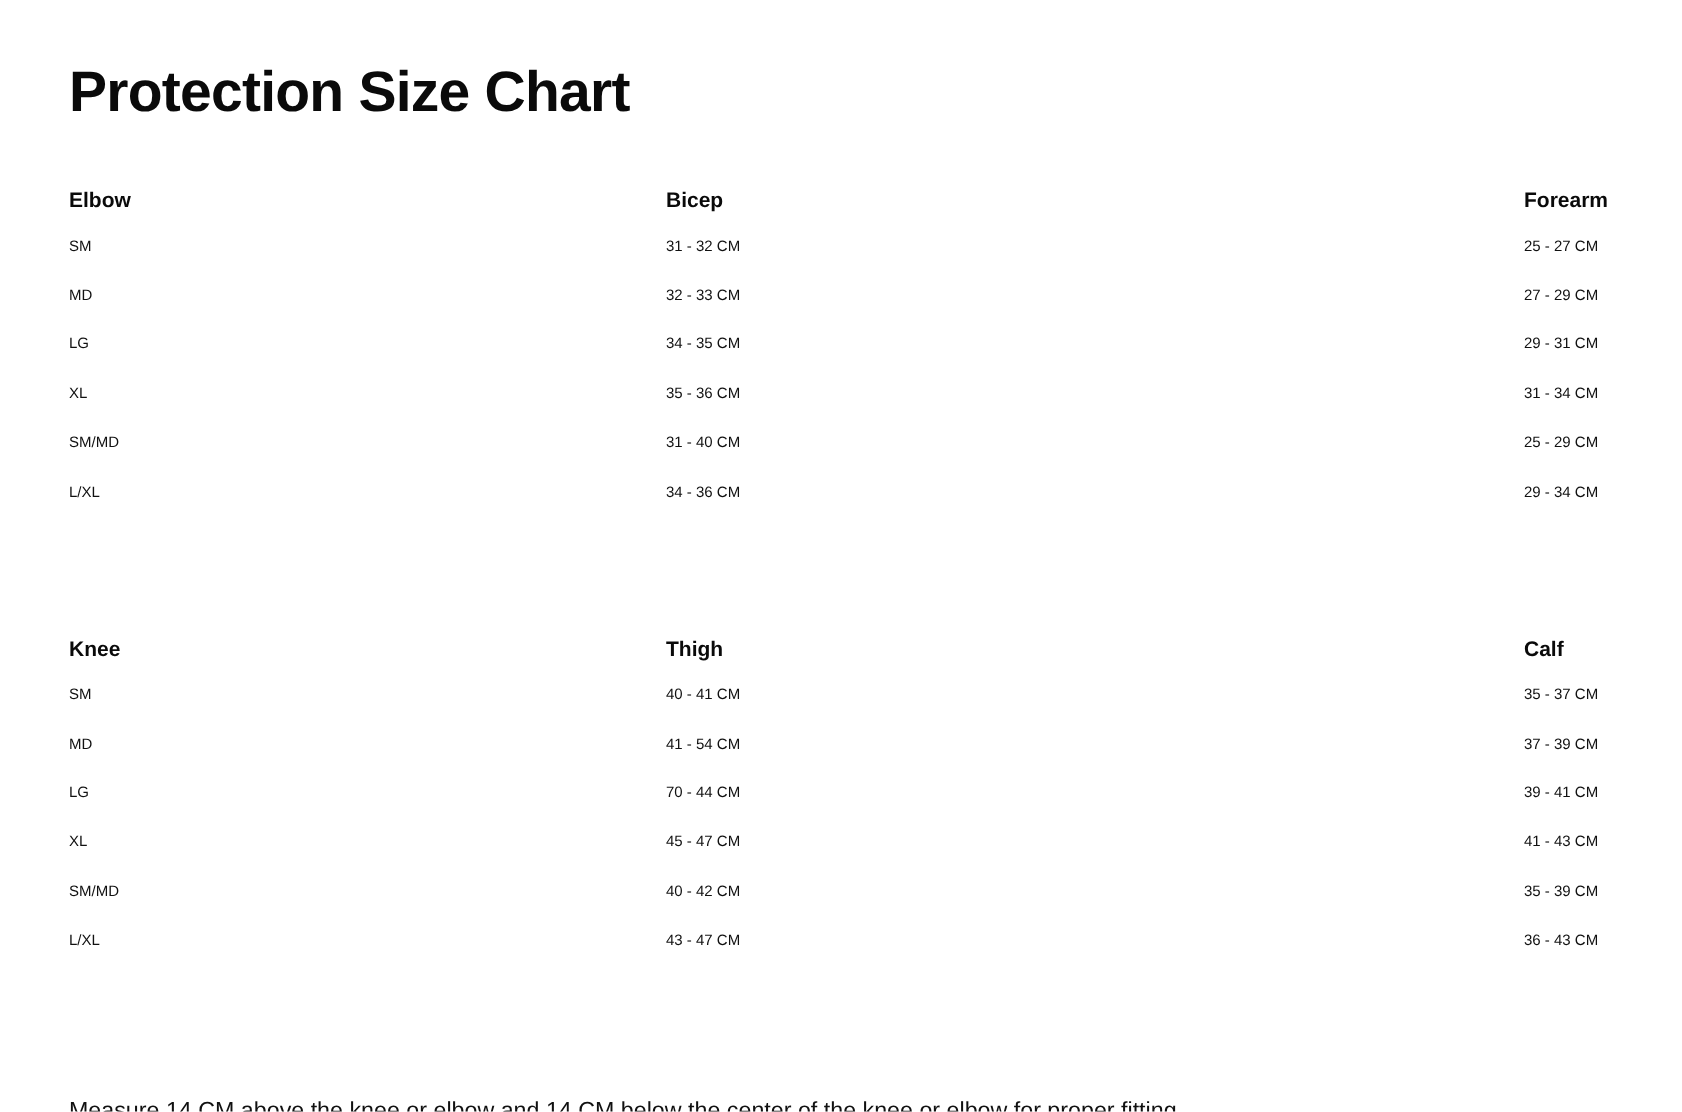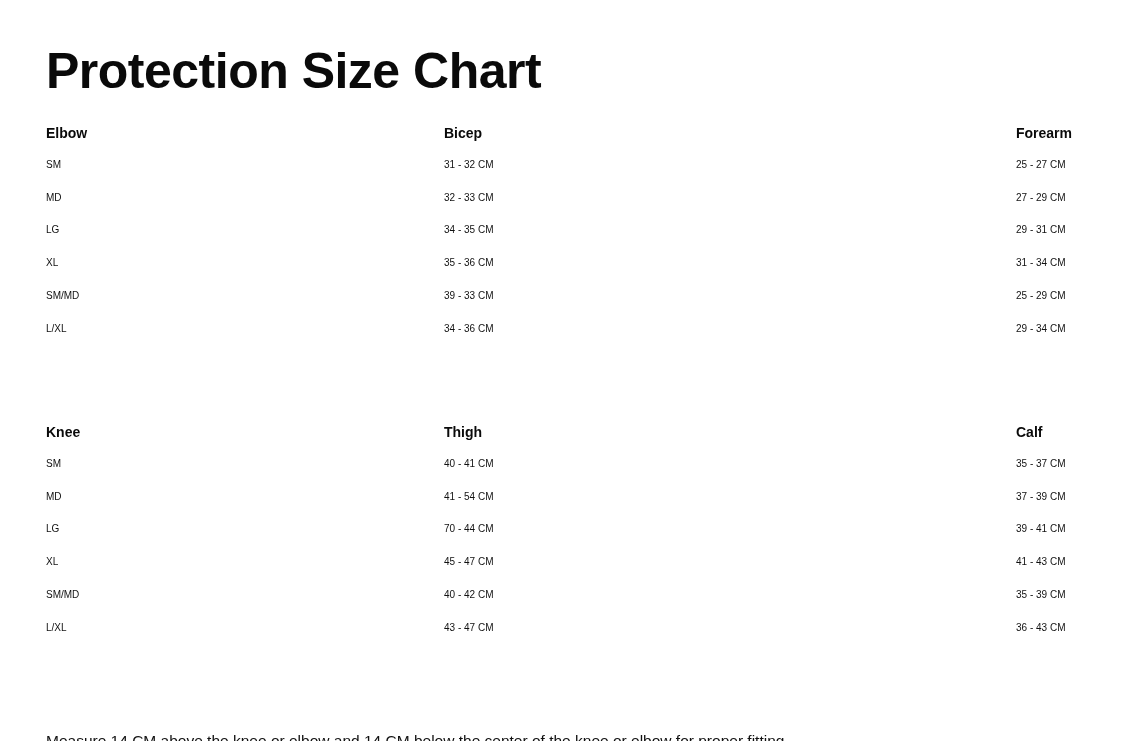--- a/index.html
+++ b/index.html
@@ -19,21 +19,21 @@
   .page {
     position: relative;
     width: 1121px;
     height: 741px;
     padding: 0;
   }
   .page-title {
     position: absolute;
     left: 46px;
     top: 14px;
-    font-size: 50px;
+    font-size: 38px;
     font-weight: 700;
     letter-spacing: -0.5px;
     line-height: 46px;
     color: #0a0a0a;
   }
   .size-table {
     position: absolute;
     left: 46px;
     width: 1060px;
     border-collapse: collapse;
@@ -117,21 +117,21 @@
         <td class="col-2">34 - 35 CM</td>
         <td class="col-3">29 - 31 CM</td>
       </tr>
       <tr>
         <td class="col-1">XL</td>
         <td class="col-2">35 - 36 CM</td>
         <td class="col-3">31 - 34 CM</td>
       </tr>
       <tr>
         <td class="col-1">SM/MD</td>
-        <td class="col-2">39 - 33 CM</td>
+        <td class="col-2">31 - 40 CM</td>
         <td class="col-3">25 - 29 CM</td>
       </tr>
       <tr>
         <td class="col-1">L/XL</td>
         <td class="col-2">34 - 36 CM</td>
         <td class="col-3">29 - 34 CM</td>
       </tr>
     </tbody>
   </table>
 

